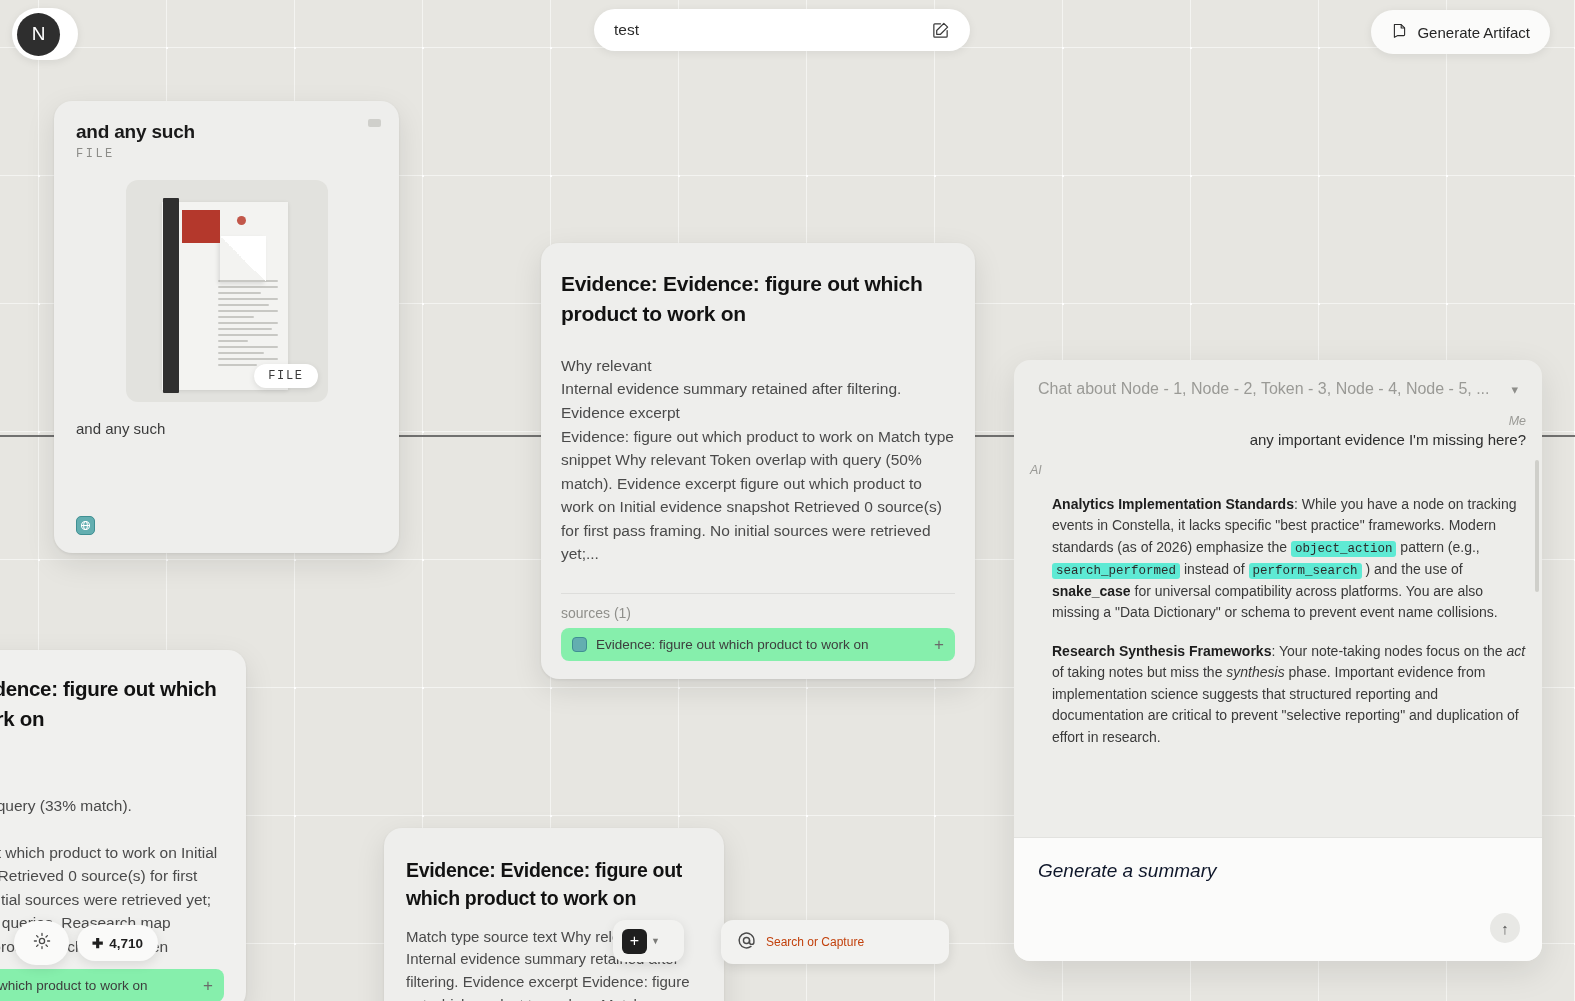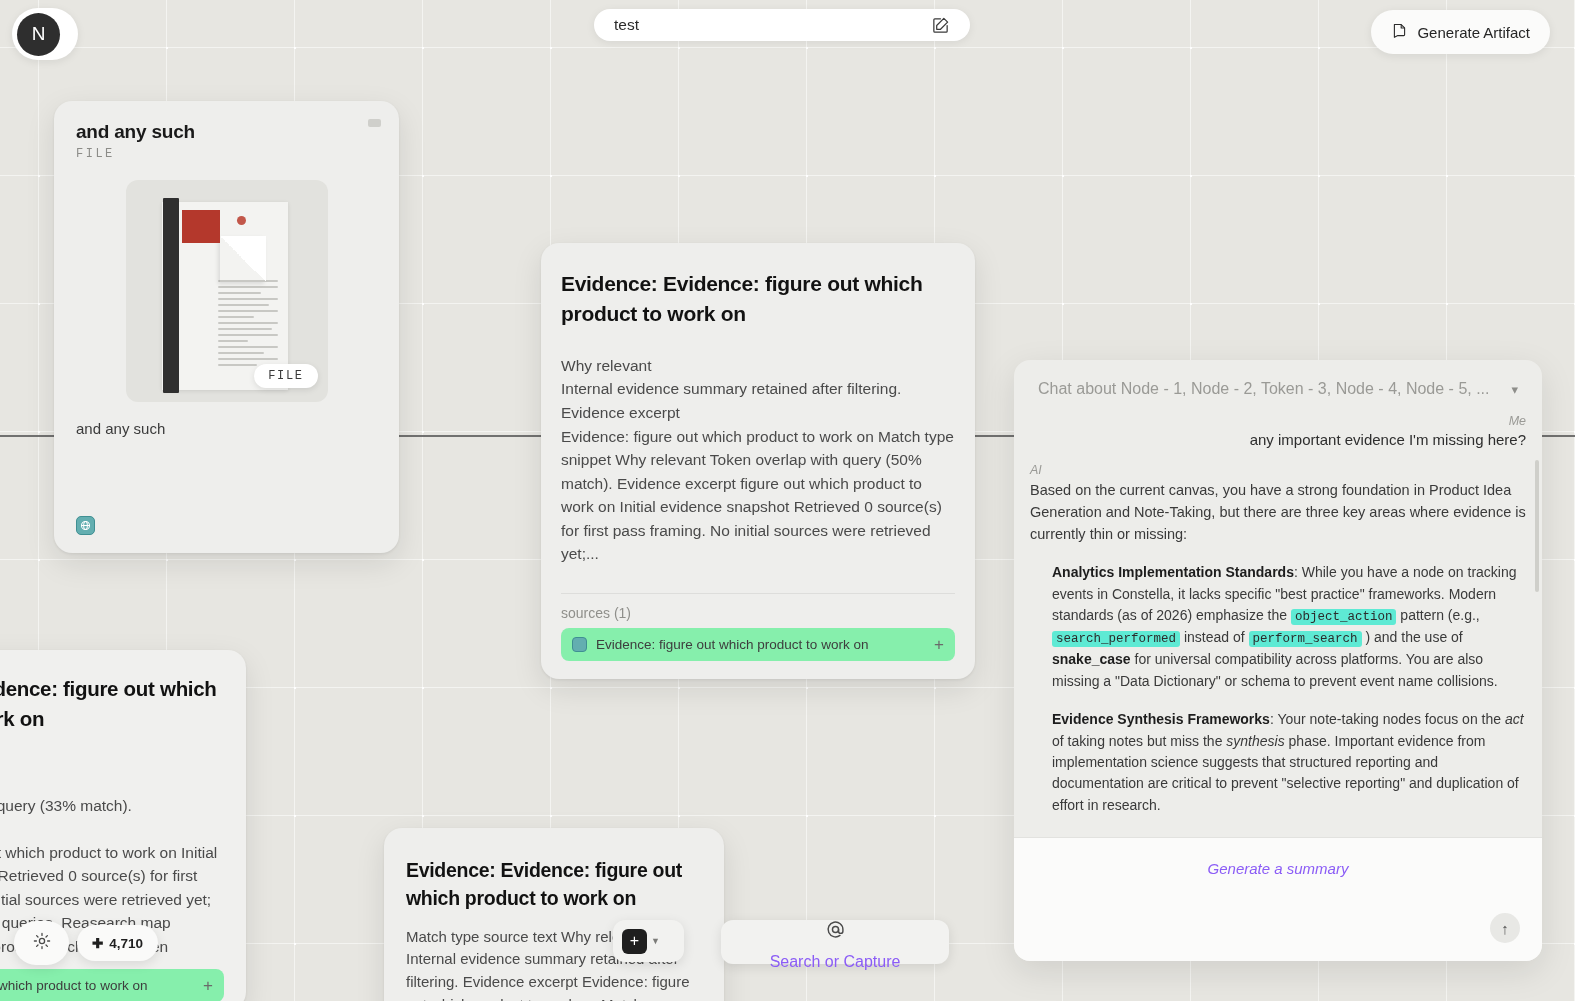--- a/index.html
+++ b/index.html
@@ -136,21 +136,21 @@
     background: #ffffff; box-shadow: 0 2px 8px rgba(0,0,0,.08);
     display: flex; align-items: center; padding-left: 5px;
   }
   #avatar {
     width: 43px; height: 43px; border-radius: 50%;
     background: #2e2e2e; color: #fff;
     display: flex; align-items: center; justify-content: center;
     font-size: 19px; font-weight: 400;
   }
   #title-bar {
-    position: absolute; left: 594px; top: 9px; width: 376px; height: 32px;
+    position: absolute; left: 594px; top: 9px; width: 376px; height: 42px;
     background: #ffffff; border-radius: 999px;
     box-shadow: 0 2px 10px rgba(0,0,0,.07);
     display: flex; align-items: center; padding: 4px 20px;
   }
   #title-bar .title-text { font-size: 15.5px; color: #2b2b2b; flex: 1; }
   .icon-btn { background: none; border: 0; cursor: pointer; display: flex; align-items: center; }
   #generate-artifact {
     position: absolute; right: 25px; top: 10px; height: 44px;
     background: #fbfbfa; border-radius: 999px;
     box-shadow: 0 2px 10px rgba(0,0,0,.08);
@@ -184,21 +184,21 @@
     background: #5eead4; border-radius: 3px; padding: 1px 4px; color: #2b2b2b;
   }
   #chat-scrollbar {
     position: absolute; right: 3px; top: 52px; width: 4px; height: 132px;
     background: #cfcfca; border-radius: 3px;
   }
   #chat-input-area {
     background: #fbfbfa; border-top: 1px solid #e2e2df;
     height: 124px; padding: 22px 24px; position: relative;
   }
-  #chat-placeholder { font-size: 15px; font-style: italic; color: #8b5cf6; text-align: center; }
+  #chat-placeholder { font-size: 19px; font-style: italic; color: #0f172a; }
   #chat-send {
     position: absolute; right: 22px; bottom: 18px;
     width: 30px; height: 30px; border-radius: 50%;
     background: #e8e8e5; border: 0; cursor: pointer;
     display: flex; align-items: center; justify-content: center;
     color: #555; font-size: 15px;
   }
 
   
   #add-node-group {
@@ -211,21 +211,21 @@
     width: 25px; height: 25px; border-radius: 6px; background: #1f1f1f;
     color: #fff; display: flex; align-items: center; justify-content: center;
     font-size: 16px; line-height: 1; border: 0; cursor: pointer;
   }
   #add-node-caret { font-size: 9px; color: #7b7b78; cursor: pointer; }
   #search-capture {
     position: absolute; left: 721px; top: 920px;
     width: 228px; height: 44px; border-radius: 12px;
     background: #f2f2f0; box-shadow: 0 3px 12px rgba(0,0,0,.10);
     display: flex; align-items: center; gap: 10px; padding: 0 16px;
-    font-size: 16px; color: #8b5cf6; cursor: text; flex-direction: column;
+    font-size: 12px; color: #c2410c; cursor: text;
   }
   #settings-pill {
     position: absolute; left: 14px; top: 921px;
     width: 55px; height: 44px; border-radius: 999px;
     background: #fafaf9; box-shadow: 0 3px 12px rgba(0,0,0,.10);
     display: flex; align-items: center; justify-content: center; cursor: pointer;
   }
   #token-pill {
     position: absolute; left: 77px; top: 925px;
     height: 36px; border-radius: 999px;
@@ -349,28 +349,27 @@
   </div>
 
   <div id="chat-scroll">
     <div class="msg-me">
       <div class="msg-role">Me</div>
       <div class="msg-text">any important evidence I'm missing here?</div>
     </div>
 
     <div class="msg-ai">
       <div class="msg-role">AI</div>
-      <div class="msg-text">Based on the current canvas, you have a strong foundation in Product Idea Generation and Note-Taking, but there are three key areas where evidence is currently thin or missing:</div>
 
       <div class="ai-item">
         <b>Analytics Implementation Standards</b><span>: While you have a node on tracking events in Constella, it lacks specific "best practice" frameworks. Modern standards (as of 2026) emphasize the </span><code>object_action</code><span> pattern (e.g., </span><code>search_performed</code><span> instead of </span><code>perform_search</code><span> ) and the use of </span><b>snake_case</b><span> for universal compatibility across platforms. You are also missing a "Data Dictionary" or schema to prevent event name collisions.</span>
       </div>
 
       <div class="ai-item">
-        <b>Evidence Synthesis Frameworks</b><span>: Your note-taking nodes focus on the </span><i>act</i><span> of taking notes but miss the </span><i>synthesis</i><span> phase. Important evidence from implementation science suggests that structured reporting and documentation are critical to prevent "selective reporting" and duplication of effort in research.</span>
+        <b>Research Synthesis Frameworks</b><span>: Your note-taking nodes focus on the </span><i>act</i><span> of taking notes but miss the </span><i>synthesis</i><span> phase. Important evidence from implementation science suggests that structured reporting and documentation are critical to prevent "selective reporting" and duplication of effort in research.</span>
       </div>
     </div>
     <div id="chat-scrollbar"></div>
   </div>
 
   <div id="chat-input-area">
     <div id="chat-placeholder">Generate a summary</div>
     <button id="chat-send">↑</button>
   </div>
 </div>

